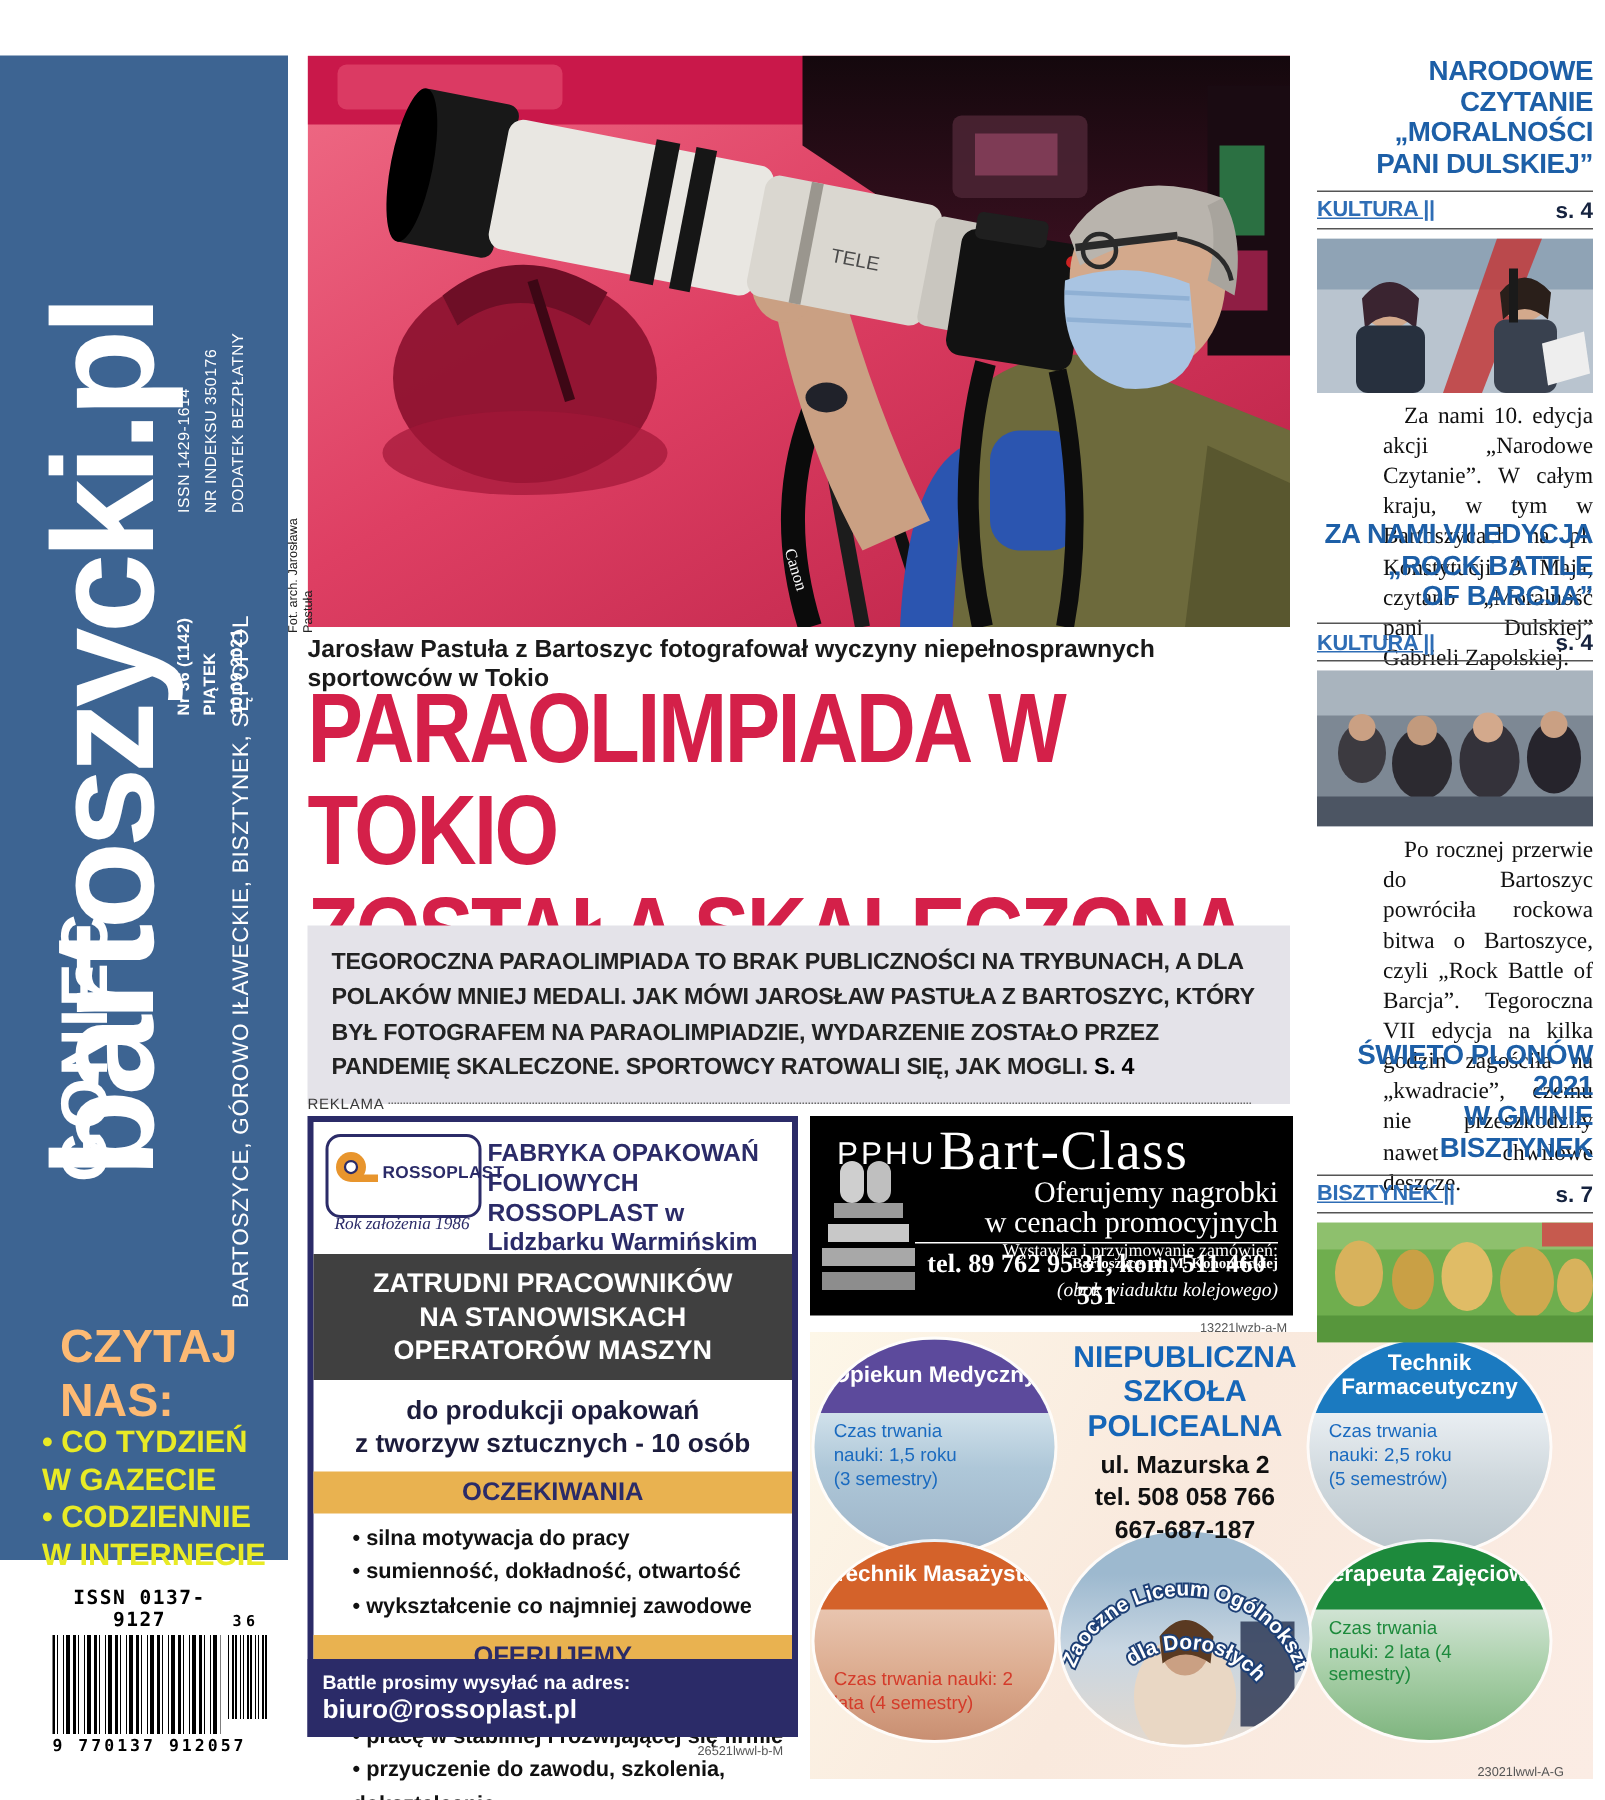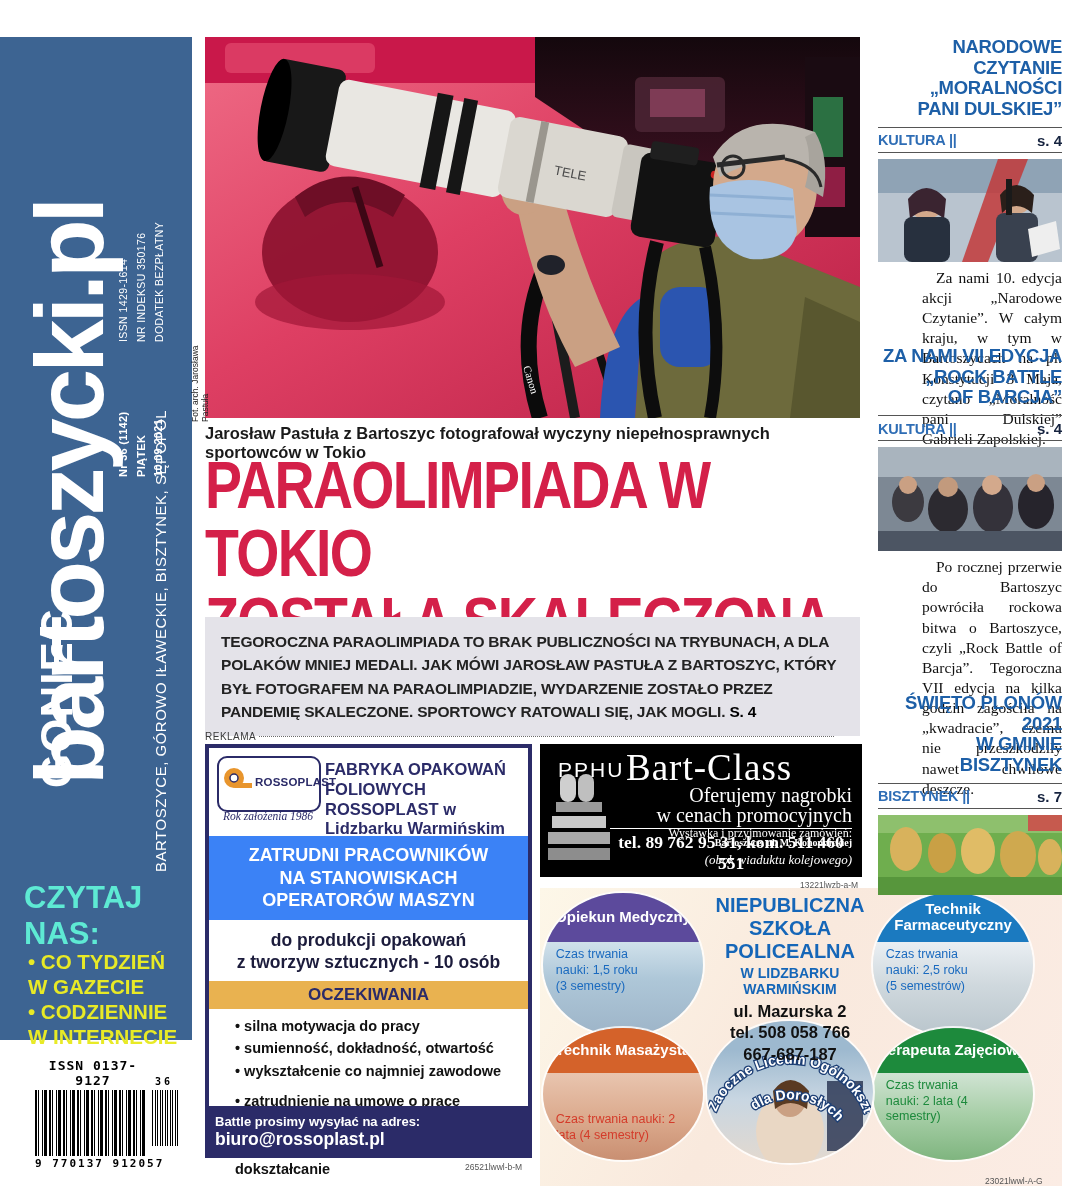--- a/index.html
+++ b/index.html
@@ -13,21 +13,21 @@
   .logo-big{position:absolute;left:26px;bottom:255px;height:735px;color:#fff;
             font-size:96px;font-weight:bold;line-height:0.92;letter-spacing:-4px;}
   .logo-goniec{position:absolute;left:32px;bottom:252px;height:175px;color:#fff;
                font-size:44px;font-weight:bold;letter-spacing:1px;}
   .smallprint1{position:absolute;left:115px;top:150px;height:155px;color:#fff;
                font-size:10.5px;line-height:1.7;letter-spacing:.4px;}
   .smallprint2{position:absolute;left:115px;top:340px;height:100px;color:#fff;
                font-size:11px;font-weight:bold;line-height:1.6;letter-spacing:.3px;}
   .coverage{position:absolute;left:152px;top:300px;height:535px;color:#fff;
             font-size:15px;letter-spacing:.5px;}
-  .czytaj{position:absolute;left:24px;top:843px;color:#5eead4;font-size:31px;
+  .czytaj{position:absolute;left:40px;top:843px;color:#fdba74;font-size:31px;
           font-weight:bold;line-height:1.15;}
   .bullets{position:absolute;left:28px;top:912px;color:#e8ea26;font-size:20.5px;
            font-weight:bold;line-height:1.22;}
 
   
   .barcode-wrap{position:absolute;left:35px;top:1058px;width:150px;}
   .issn-label{font-family:"DejaVu Sans Mono",monospace;font-size:13px;font-weight:bold;
               color:#000;letter-spacing:1px;text-align:center;width:116px;}
   .bars{height:66px;width:112px;margin-top:2px;
         background:repeating-linear-gradient(90deg,#000 0 2px,#fff 2px 3px,#000 3px 4px,#fff 4px 7px,#000 7px 8px,#fff 8px 9px,#000 9px 12px,#fff 12px 14px);}
@@ -64,21 +64,21 @@
   .ross-head{position:relative;height:88px;}
   .ross-logo{position:absolute;left:8px;top:8px;width:100px;height:52px;border:2px solid #2b2b68;
              border-radius:10px;display:flex;align-items:center;justify-content:flex-start;background:#fff;}
   .ross-logo svg{position:absolute;left:4px;top:7px;}
   .ross-logo .lg-name{position:absolute;left:36px;top:18px;font-size:11.5px;font-weight:bold;
                       color:#2b2b68;letter-spacing:.2px;}
   .ross-founded{position:absolute;left:14px;top:62px;font-family:"Liberation Serif",serif;
                 font-style:italic;font-size:11.5px;color:#2b2b68;}
   .ross-title{position:absolute;left:116px;top:12px;width:205px;color:#2b2b68;
               font-size:16.5px;font-weight:bold;line-height:1.2;}
-  .ross-band{background:#3b82f6;color:#fff;text-align:center;font-weight:bold;
+  .ross-band{background:#404040;color:#fff;text-align:center;font-weight:bold;
              font-size:18px;line-height:1.25;padding:8px 0;}
   .ross-sub{text-align:center;color:#1c1c3c;font-weight:bold;font-size:17.5px;
             line-height:1.3;padding:9px 0 7px;}
   .ross-sec{background:#e9b250;color:#2b2b68;text-align:center;font-weight:bold;
             font-size:17px;padding:4px 0;margin:0 0 2px;}
   .ross ul{margin:6px 0 8px;padding-left:26px;list-style:none;}
   .ross li{font-size:14.5px;font-weight:bold;color:#111;line-height:1.55;}
   .ross li:before{content:"\2022  ";}
   .ross-foot{position:absolute;left:-4px;right:-4px;bottom:-4px;background:#2b2b68;color:#fff;
              font-weight:bold;font-size:13px;padding:8px 10px;}
@@ -126,21 +126,21 @@
   .si-3{color:#1566b8;font-size:14px;font-weight:bold;margin-top:2px;}
   .si-4,.si-5,.si-6{color:#111;font-size:16.5px;font-weight:bold;line-height:1.3;}
   .si-4{margin-top:4px;}
 
   
   .rcol{position:absolute;left:878px;top:37px;width:184px;}
   .r-item{position:absolute;left:0;width:184px;}
   .r-title{color:#1d5fa7;font-size:18.5px;font-weight:800;line-height:1.12;letter-spacing:-.3px;text-align:right;}
   .r-rule{border:none;border-top:1.5px solid #555;margin:7px 0 0;}
   .r-sec{display:flex;justify-content:space-between;align-items:center;padding:4px 0 3px;}
-  .r-sec .sec-name{color:#2e6db5;font-size:14.5px;font-weight:bold;letter-spacing:-.2px;}
+  .r-sec .sec-name{color:#2e6db5;font-size:14.5px;font-weight:bold;letter-spacing:-.2px;text-decoration:underline;}
   .r-sec .sec-page{color:#16233f;font-size:15px;font-weight:800;}
   .r-photo{width:184px;display:block;margin-top:6px;}
   .r-body{font-family:"Liberation Serif",serif;font-size:15.5px;line-height:1.3;
           color:#111;text-align:justify;margin-top:6px;text-indent:14px;margin-left:44px;}
 </style>
 </head>
 <body>
 
 <div class="page">
 
@@ -281,20 +281,21 @@
 NA STANOWISKACH
 OPERATORÓW MASZYN</div>
     <div class="ross-sub pre">do produkcji opakowań
 z tworzyw sztucznych - 10 osób</div>
     <div class="ross-sec">OCZEKIWANIA</div>
     <ul>
       <li>silna motywacja do pracy</li>
       <li>sumienność, dokładność, otwartość</li>
       <li>wykształcenie co najmniej zawodowe</li>
     </ul>
+    <div class="ross-sec">OFERUJEMY</div>
     <ul>
       <li>zatrudnienie na umowę o pracę</li>
       <li>pracę w stabilnej i rozwijającej się firmie</li>
       <li>przyuczenie do zawodu, szkolenia, dokształcanie</li>
 
     </ul>
     <div class="ross-foot">
       <span>Battle prosimy wysyłać na adres:</span>
       <span class="email">biuro@rossoplast.pl</span>
     </div>
@@ -352,21 +353,20 @@
           <textPath href="#arc1" startOffset="2%">Zaoczne Liceum Ogólnokształcące</textPath>
         </text>
         <text font-size="14" font-weight="bold" fill="#fff" stroke="#1d3f75" stroke-width="2.6" paint-order="stroke" font-family="Liberation Sans,sans-serif">
           <textPath href="#arc2" startOffset="22%">dla Dorosłych</textPath>
         </text>
       </svg>
     </div>
     <div class="school-info">
       <div class="si-1">NIEPUBLICZNA</div>
       <div class="si-2">SZKOŁA POLICEALNA</div>
-      <div class="si-3">W LIDZBARKU WARMIŃSKIM</div>
       <div class="si-4">ul. Mazurska 2</div>
       <div class="si-5">tel.  508 058 766</div>
       <div class="si-6">667-687-187</div>
     </div>
   </div>
   <div class="ad-code" style="left:985px;top:1176px;">23021lwwl-A-G</div>
 
   <div class="rcol">
 
     <div class="r-item" style="top:0;">

